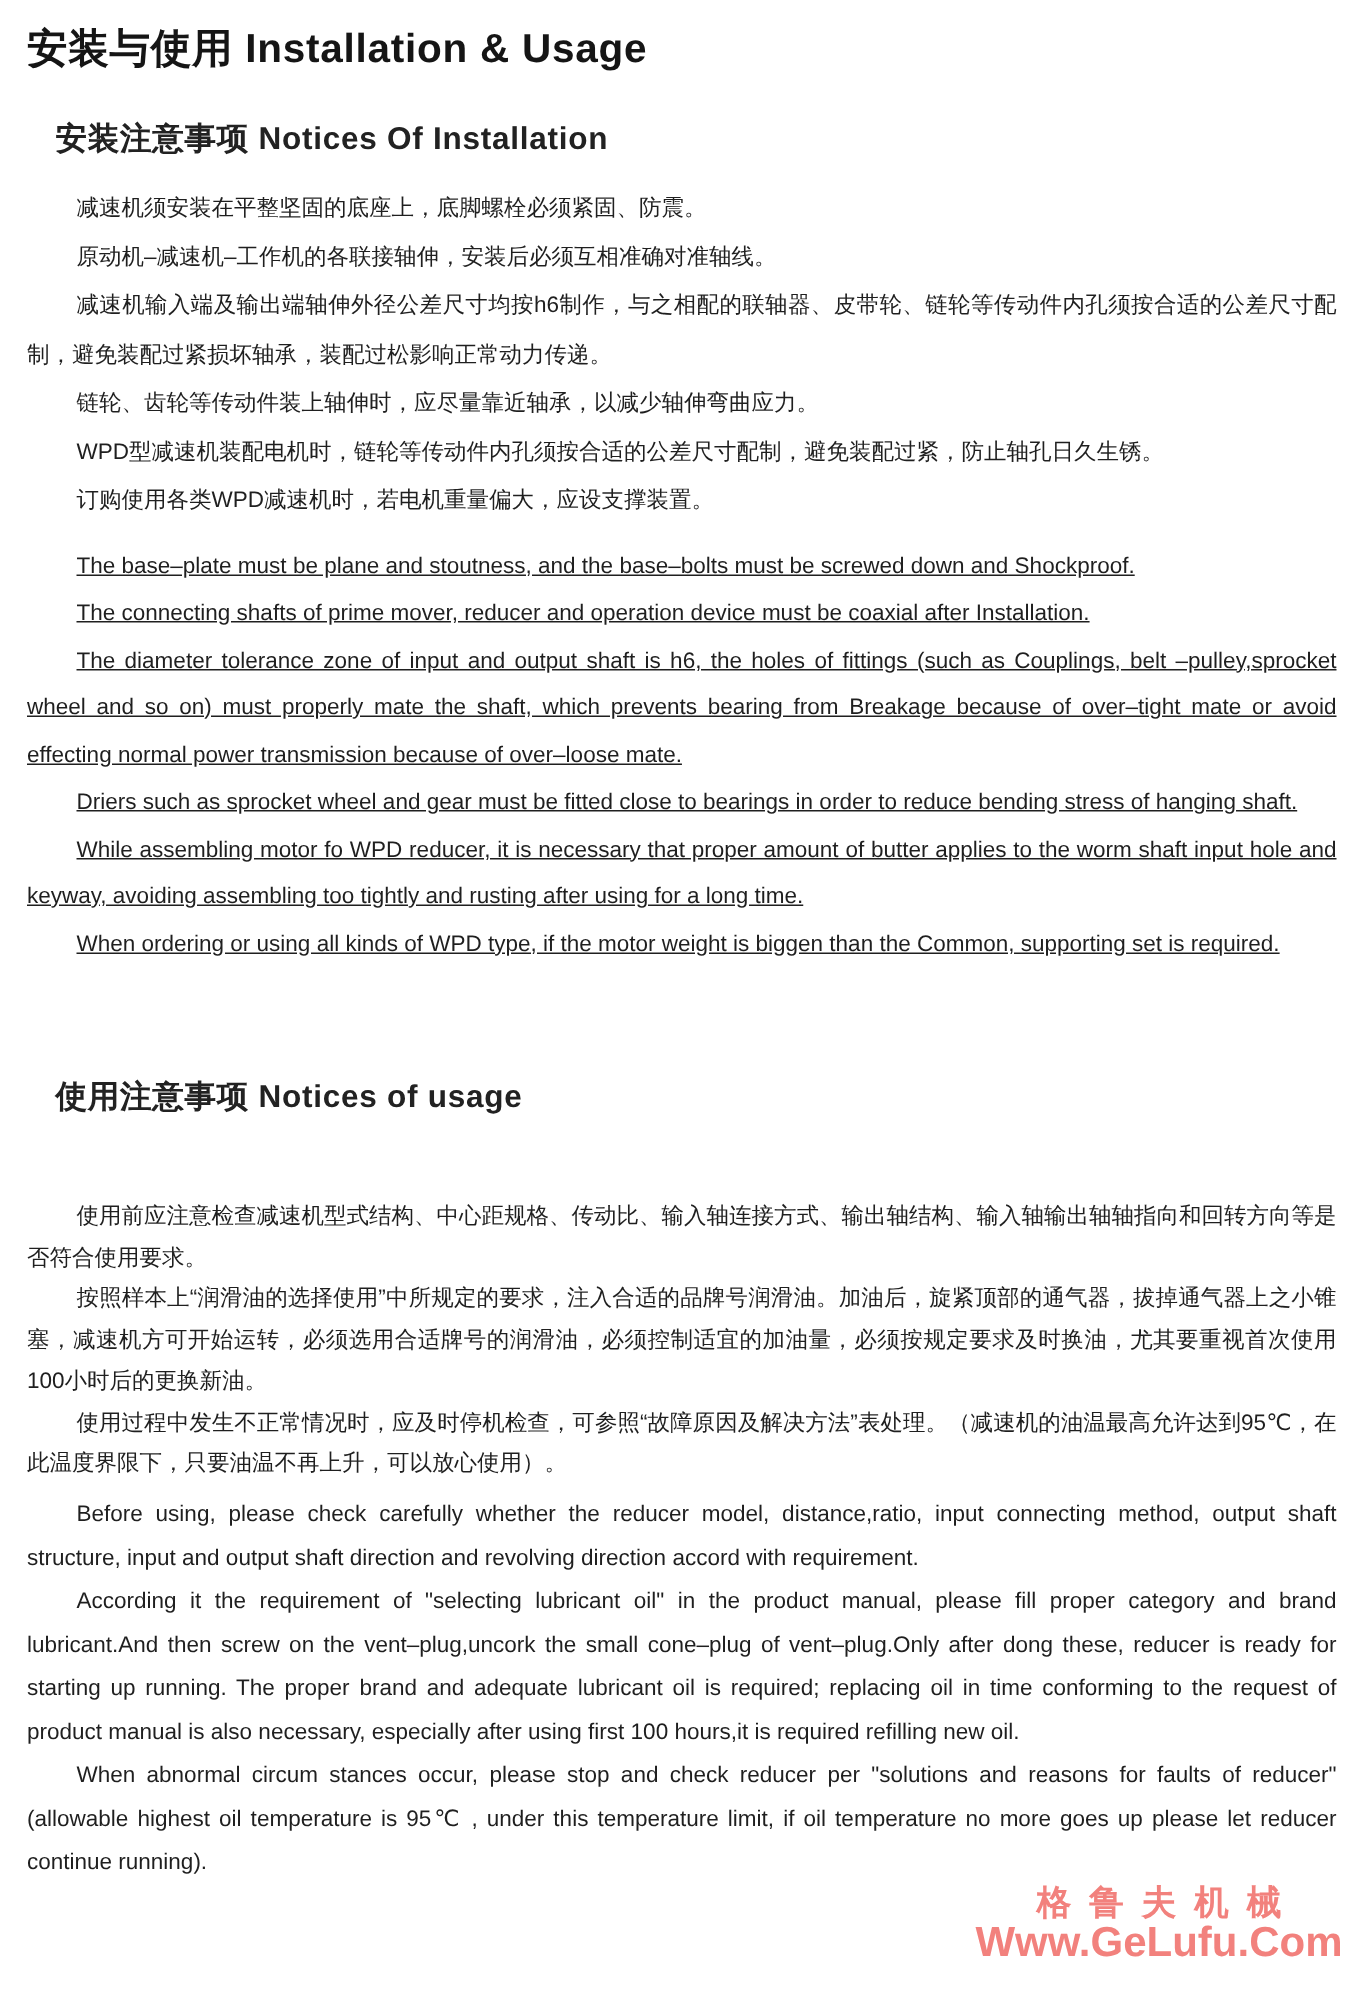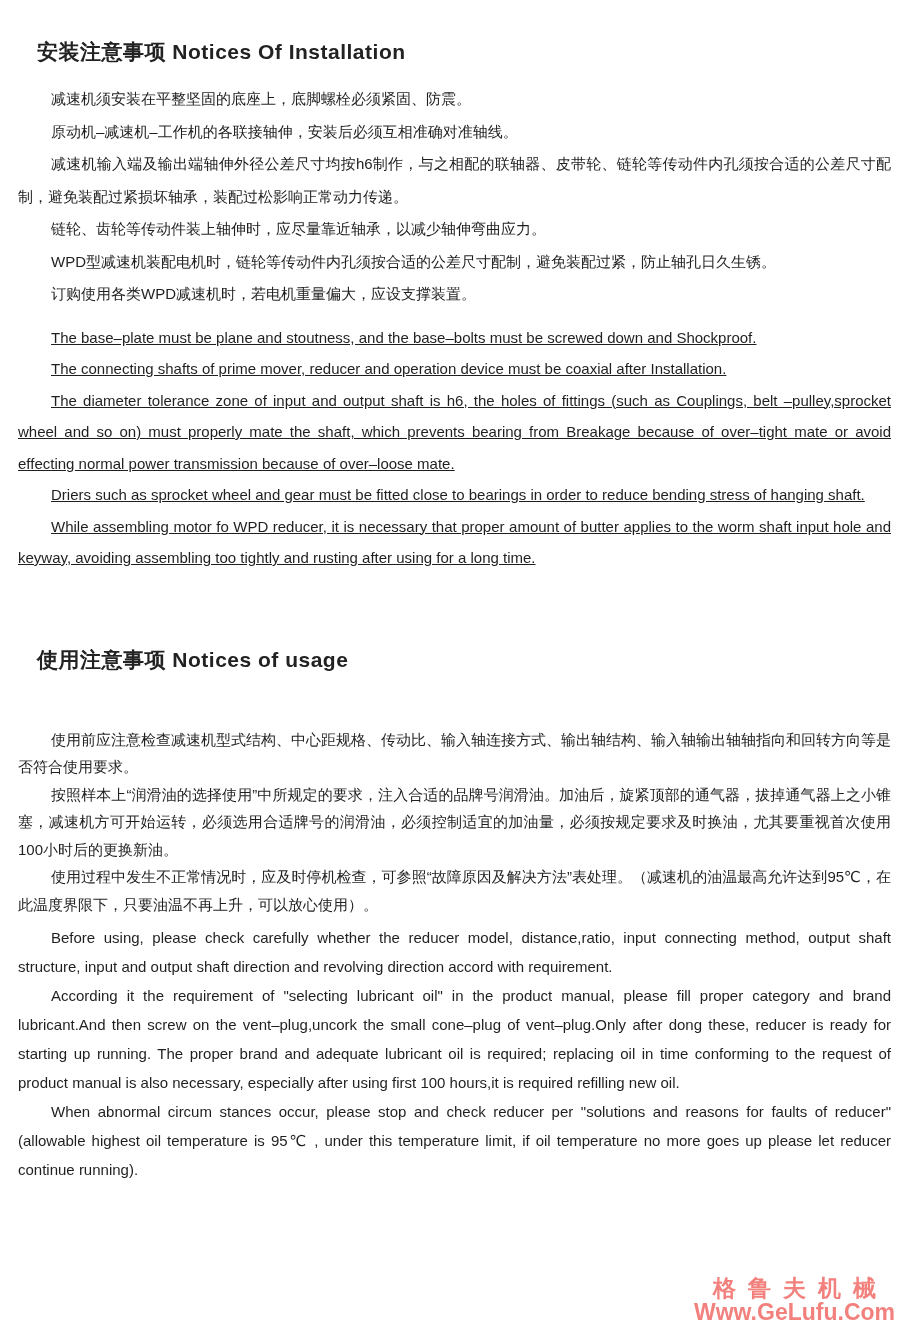--- a/index.html
+++ b/index.html
@@ -41,63 +41,65 @@
   .zh-block-1 p { line-height: 32.5px; }
   .en-block-1 { margin-top: 11px; text-decoration: underline; }
   .en-block-1 p { line-height: 31.5px; }
   .zh-block-2 { margin-top: 52px; }
   .zh-block-2 p { line-height: 27.5px; }
   .en-block-2 { margin-top: 5px; }
   .en-block-2 p { line-height: 29px; }
   .watermark {
     position: absolute;
     right: 14px;
-    bottom: 4px;
+    bottom: 19px;
     text-align: center;
     line-height: 1.0;
   }
   .watermark-brand {
     font-size: 23px;
     font-weight: bold;
     letter-spacing: 12px;
     margin-right: -12px; 
     display: block;
     font-family: "Liberation Serif", "DejaVu Serif", serif;
   }
   .watermark-url {
-    font-size: 23px;
+    font-size: 28px;
     font-weight: bold;
     display: block;
     margin-top: 1px;
     font-family: "Liberation Sans", sans-serif;
   }
 </style>
 </head>
 <body>
 
 <div class="page">
 
+  <h1 class="page-title">安装与使用  Installation &amp; Usage</h1>
 
   <h2 class="section-heading heading-installation">安装注意事项  Notices Of Installation</h2>
 
   <div class="text-block zh-block-1">
     <p>减速机须安装在平整坚固的底座上，底脚螺栓必须紧固、防震。</p>
     <p>原动机–减速机–工作机的各联接轴伸，安装后必须互相准确对准轴线。</p>
     <p>减速机输入端及输出端轴伸外径公差尺寸均按h6制作，与之相配的联轴器、皮带轮、链轮等传动件内孔须按合适的公差尺寸配制，避免装配过紧损坏轴承，装配过松影响正常动力传递。</p>
     <p>链轮、齿轮等传动件装上轴伸时，应尽量靠近轴承，以减少轴伸弯曲应力。</p>
     <p>WPD型减速机装配电机时，链轮等传动件内孔须按合适的公差尺寸配制，避免装配过紧，防止轴孔日久生锈。</p>
     <p>订购使用各类WPD减速机时，若电机重量偏大，应设支撑装置。</p>
   </div>
 
   <div class="text-block en-block-1">
     <p>The base–plate must be plane and stoutness, and the base–bolts must be screwed down and Shockproof.</p>
     <p>The connecting shafts of prime mover, reducer and operation device must be coaxial after Installation.</p>
     <p>The diameter tolerance zone of input and output shaft is h6, the holes of fittings (such as Couplings, belt –pulley,sprocket wheel and so on) must properly mate the shaft, which prevents bearing from Breakage because of over–tight mate or avoid effecting normal power transmission because of over–loose mate.</p>
     <p>Driers such as sprocket wheel and gear must be fitted close to bearings in order to reduce bending stress of hanging shaft.</p>
     <p>While assembling motor fo WPD reducer, it is necessary that proper amount of butter applies to the worm shaft input hole and keyway, avoiding assembling too tightly and rusting after using for a long time.</p>
+    <p>When ordering or using all kinds of WPD type, if the motor weight is biggen than the Common, supporting set is required.</p>
   </div>
 
   <h2 class="section-heading heading-usage">使用注意事项  Notices of usage</h2>
 
   <div class="text-block zh-block-2">
     <p>使用前应注意检查减速机型式结构、中心距规格、传动比、输入轴连接方式、输出轴结构、输入轴输出轴轴指向和回转方向等是否符合使用要求。</p>
     <p>按照样本上“润滑油的选择使用”中所规定的要求，注入合适的品牌号润滑油。加油后，旋紧顶部的通气器，拔掉通气器上之小锥塞，减速机方可开始运转，必须选用合适牌号的润滑油，必须控制适宜的加油量，必须按规定要求及时换油，尤其要重视首次使用100小时后的更换新油。</p>
     <p>使用过程中发生不正常情况时，应及时停机检查，可参照“故障原因及解决方法”表处理。（减速机的油温最高允许达到95℃，在此温度界限下，只要油温不再上升，可以放心使用）。</p>
   </div>
 

